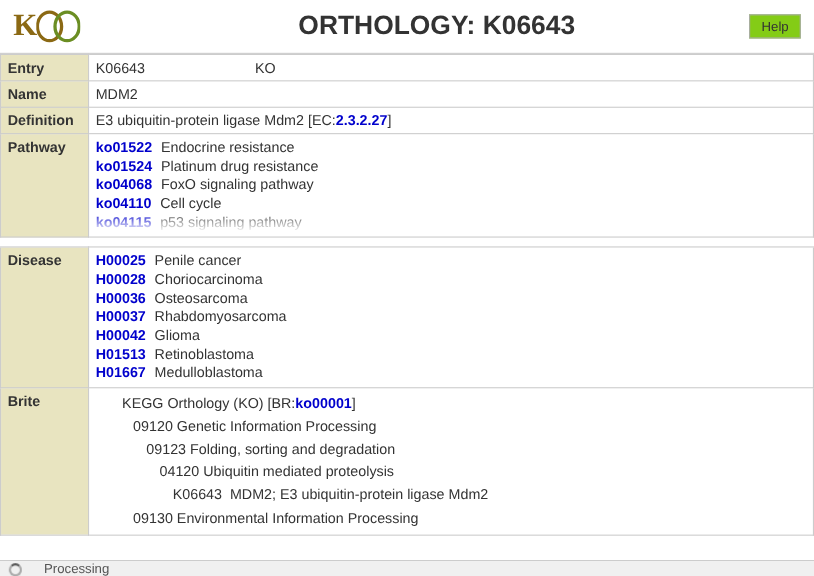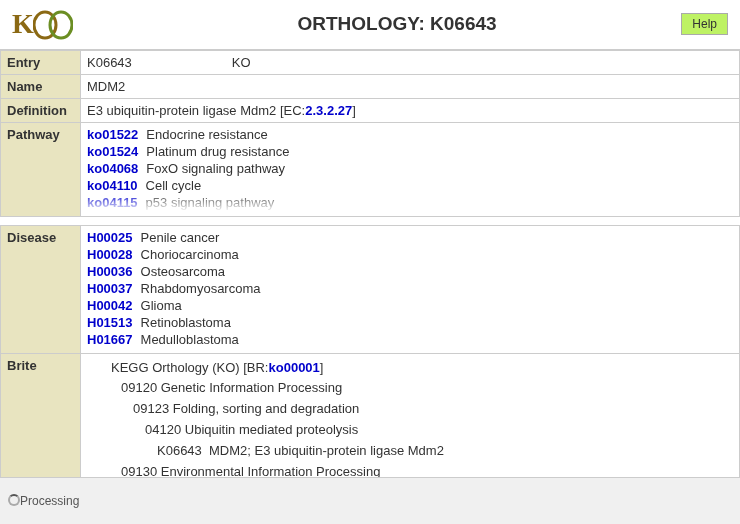--- a/index.html
+++ b/index.html
@@ -32,27 +32,27 @@
       font-family: Georgia, serif;
       letter-spacing: -1px;
     }
     .logo-cc {
       font-size: 28px;
       font-weight: bold;
       color: #6B8E23;
       font-family: Georgia, serif;
     }
     #header-title {
-      font-size: 19px;
+      font-size: 24px;
       font-weight: bold;
       color: #333;
       margin-left: 40px;
     }
     #help-btn {
-      background: #bef264;
+      background: #84cc16;
       border: 1px solid #aaa;
       padding: 3px 10px;
       font-size: 12px;
       cursor: pointer;
       color: #333;
     }
 
     
     #main-table {
       width: 100%;
@@ -107,26 +107,26 @@
     .brite-indent3 { padding-left: 34px; }
     .brite-indent4 { padding-left: 46px; }
 
     #status-bar {
       position: fixed;
       bottom: 0;
       left: 0;
       right: 0;
       background: #f0f0f0;
       border-top: 1px solid #ccc;
-      padding: 16px 8px;
+      padding: 0 8px;
       font-size: 12px;
       color: #555;
       display: flex;
-      align-items: flex-start;
-      gap: 0;
+      align-items: flex-end;
+      gap: 20px;
     }
     .status-spinner {
       width: 12px;
       height: 12px;
       border: 2px solid #aaa;
       border-top-color: #555;
       border-radius: 50%;
       display: inline-block;
       animation: spin 1s linear infinite;
     }

